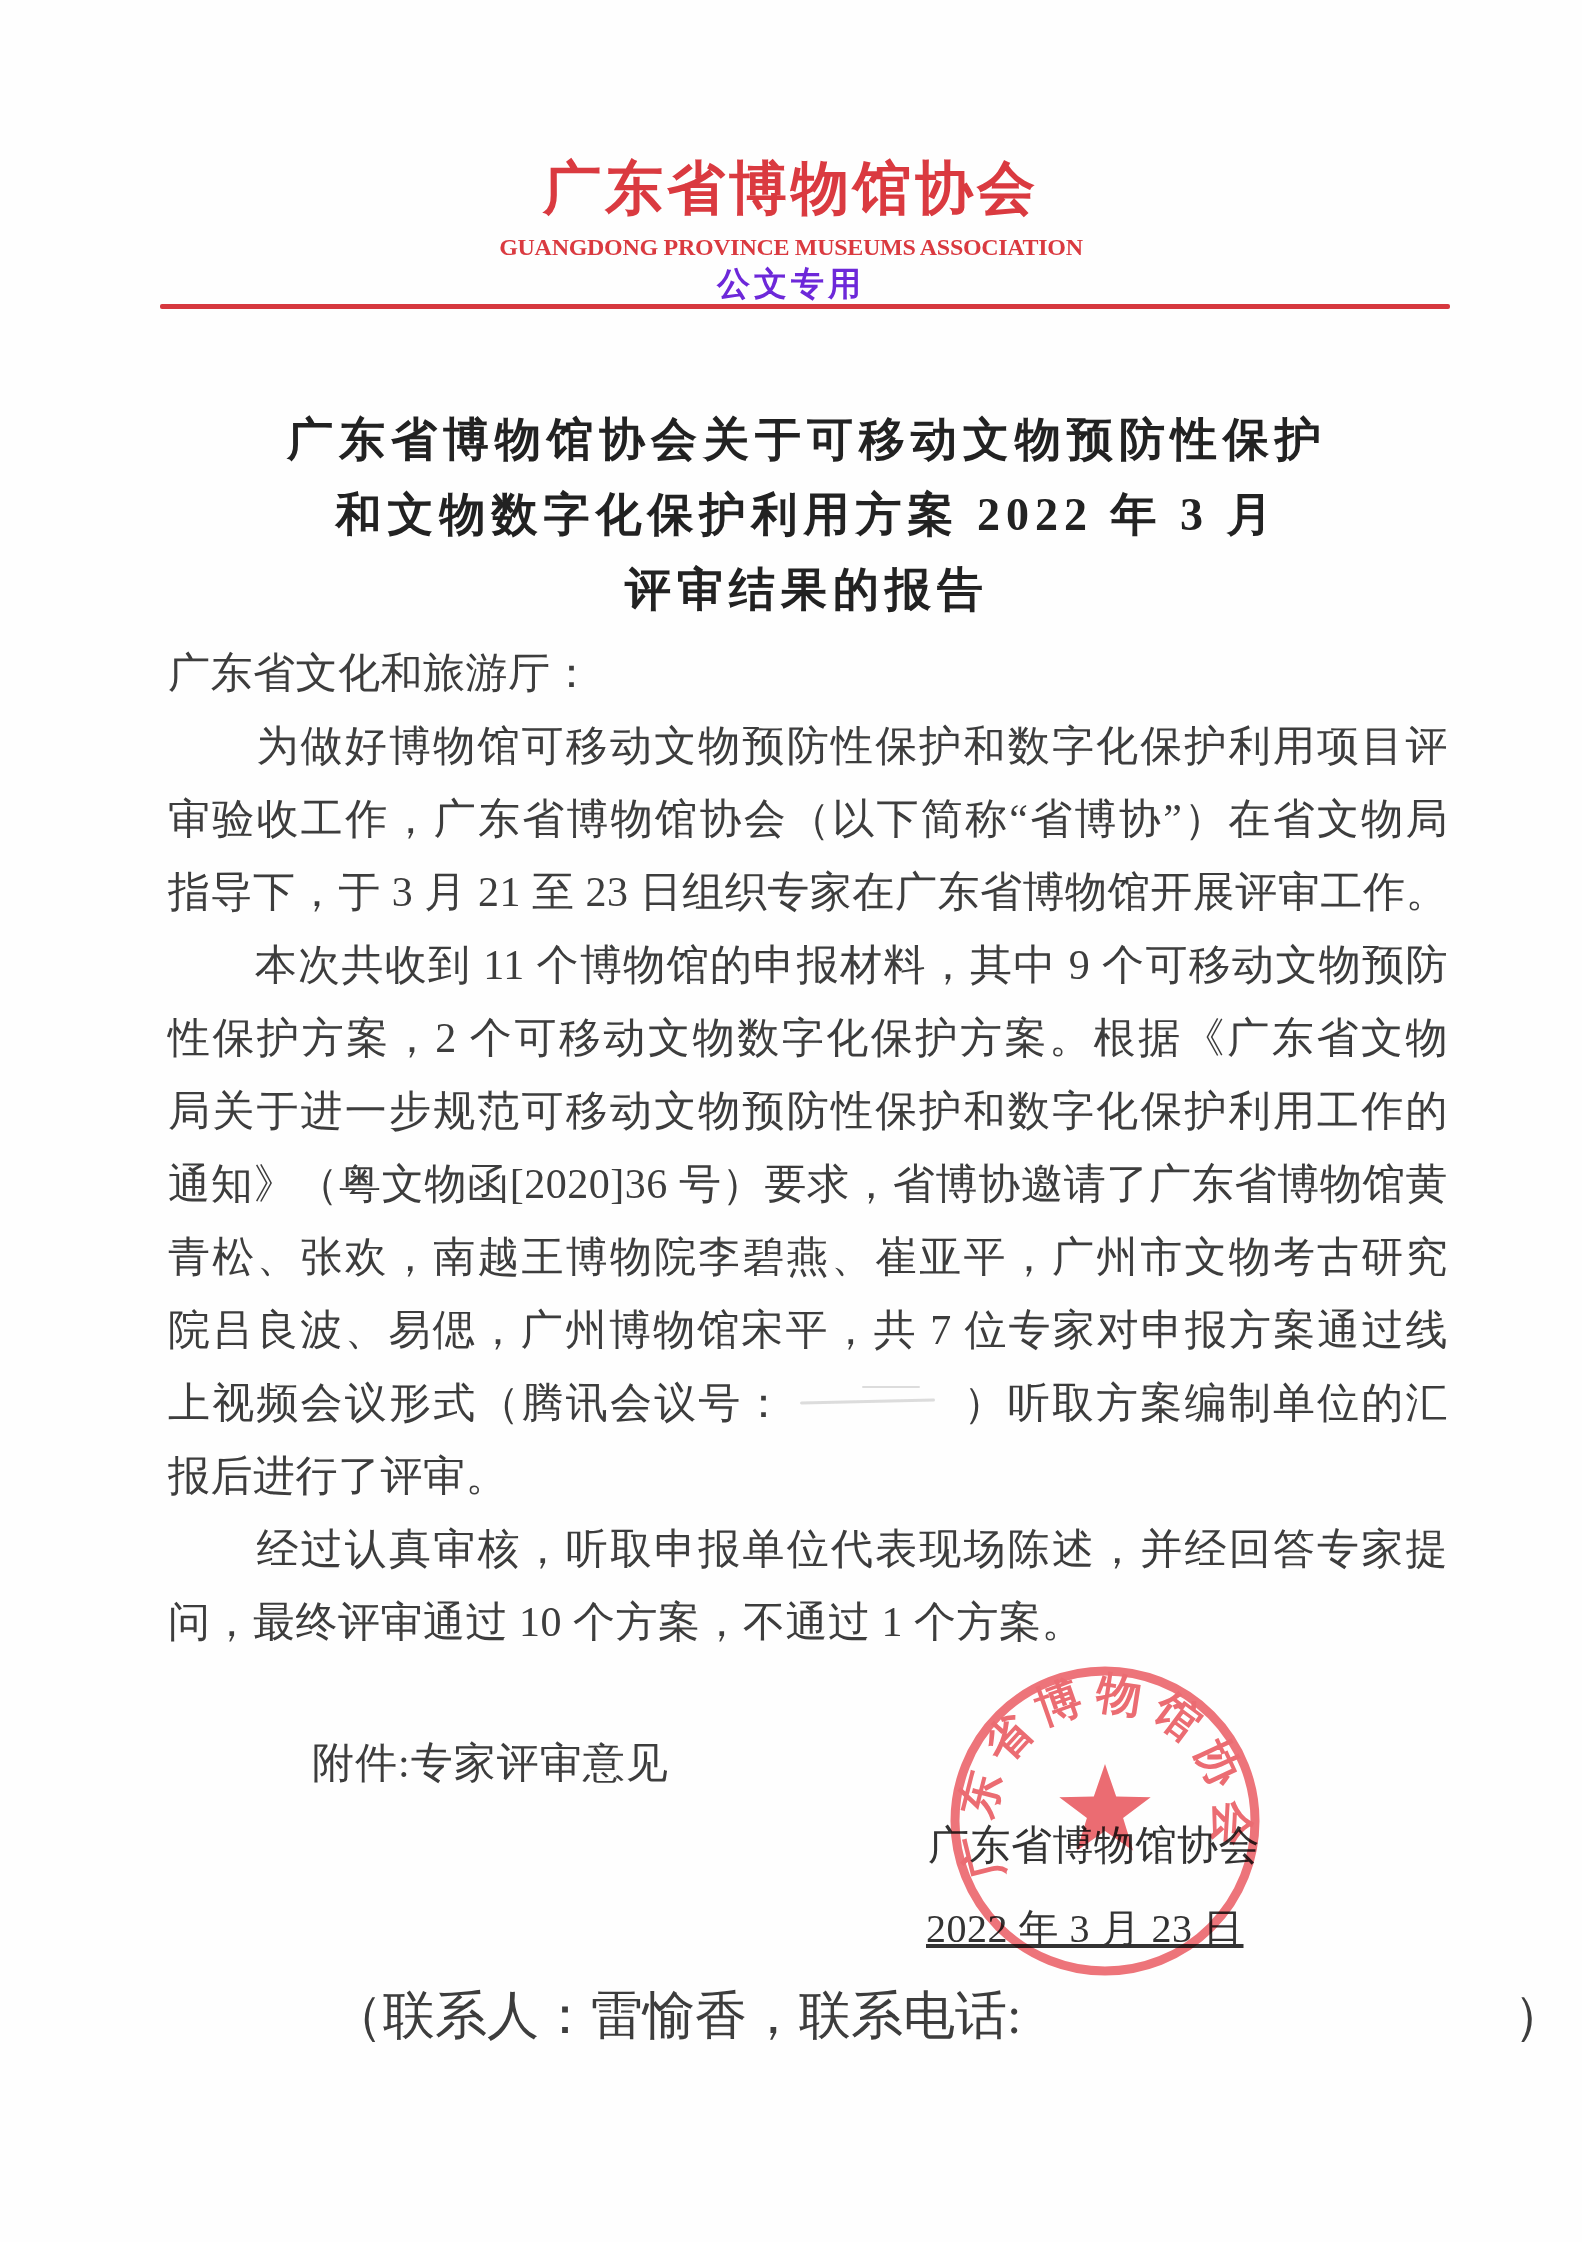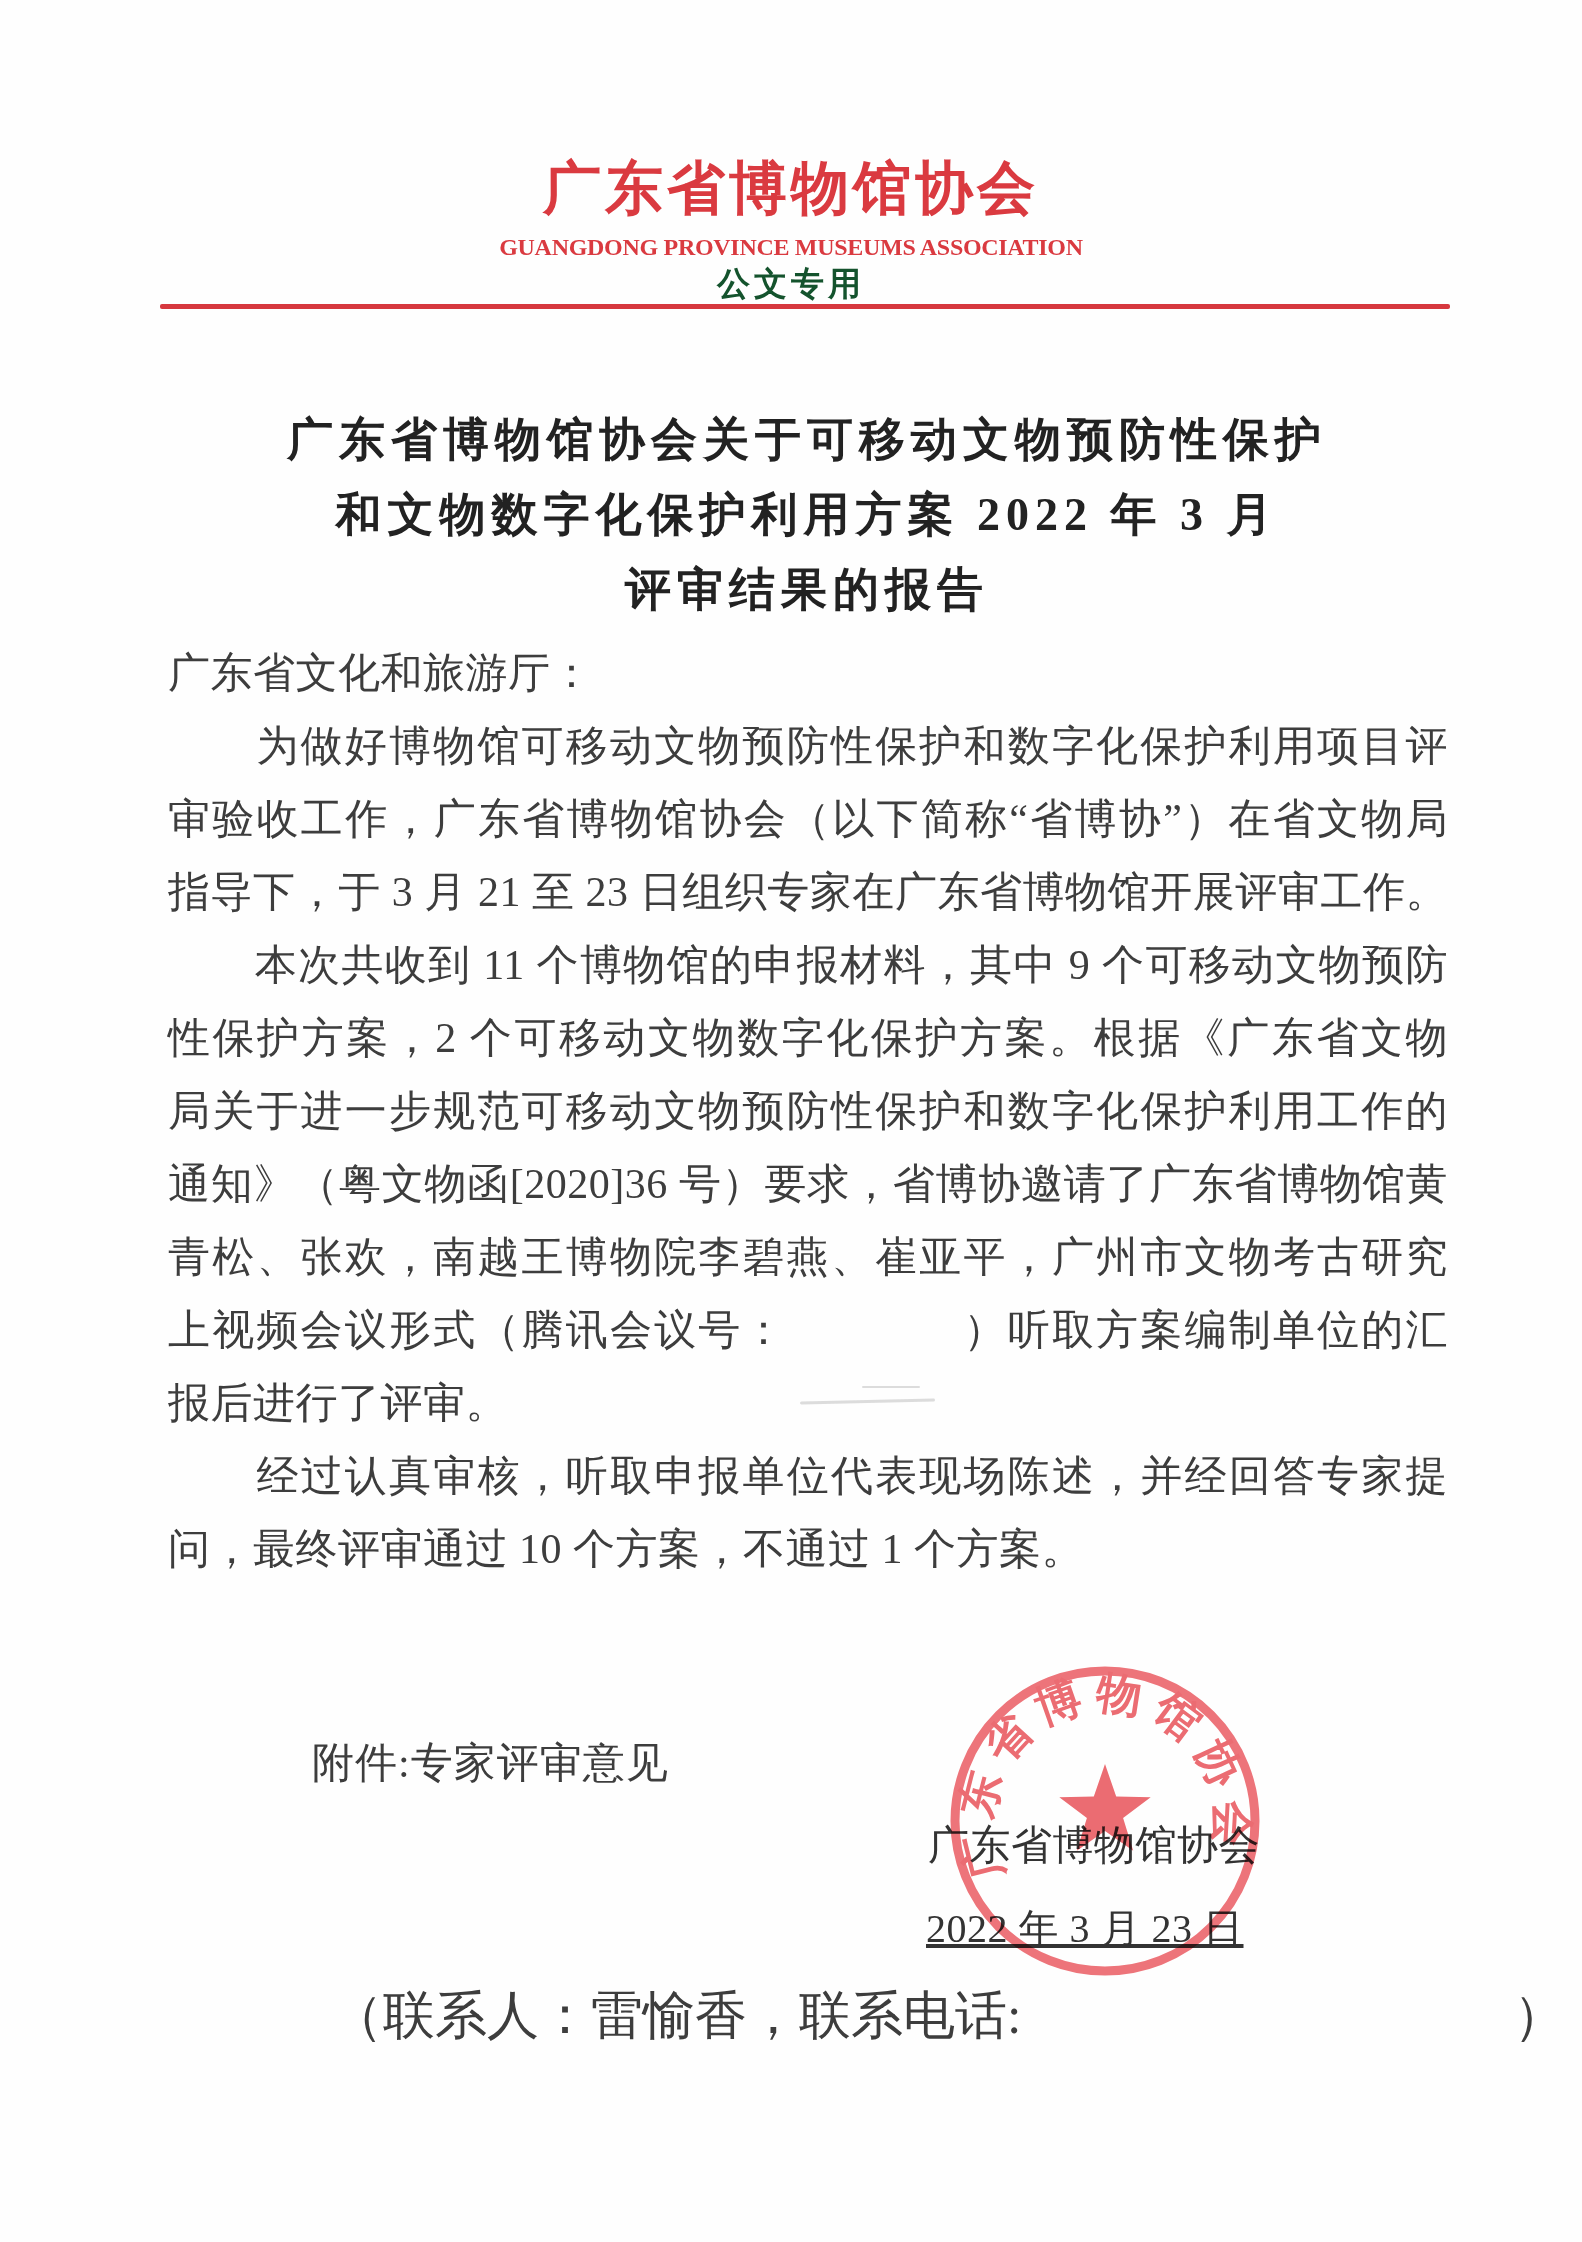--- a/index.html
+++ b/index.html
@@ -22,21 +22,21 @@
   .org-en{
     position:absolute;top:234px;left:0;width:1582px;
     text-align:center;
     font-size:24px;font-weight:bold;letter-spacing:-0.3px;
     color:#da3a40;
   }
   .doc-type{
     position:absolute;top:262px;left:0;width:1582px;
     text-align:center;
     font-size:33px;font-weight:bold;letter-spacing:4px;
-    color:#14532d;
+    color:#6d28d9;
   }
   .red-rule{
     position:absolute;top:304px;left:160px;width:1290px;height:5px;
     background:#d6383e;border-radius:2px;
   }
   
   .title-block{
     position:absolute;top:402px;left:0;width:1582px;
     text-align:center;color:#222;
   }
@@ -111,20 +111,21 @@
   <div class="body-block">
     <div class="body-line">广东省文化和旅游厅：</div>
     <div class="body-line just">　　为做好博物馆可移动文物预防性保护和数字化保护利用项目评</div>
     <div class="body-line just">审验收工作，广东省博物馆协会（以下简称“省博协”）在省文物局</div>
     <div class="body-line just">指导下，于 3 月 21 至 23 日组织专家在广东省博物馆开展评审工作。</div>
     <div class="body-line just">　　本次共收到 11 个博物馆的申报材料，其中 9 个可移动文物预防</div>
     <div class="body-line just">性保护方案，2 个可移动文物数字化保护方案。根据《广东省文物</div>
     <div class="body-line just">局关于进一步规范可移动文物预防性保护和数字化保护利用工作的</div>
     <div class="body-line just">通知》（粤文物函[2020]36 号）要求，省博协邀请了广东省博物馆黄</div>
     <div class="body-line just">青松、张欢，南越王博物院李碧燕、崔亚平，广州市文物考古研究</div>
+    <div class="body-line just">院吕良波、易偲，广州博物馆宋平，共 7 位专家对申报方案通过线</div>
     <div class="body-line just">上视频会议形式（腾讯会议号：　　　　）听取方案编制单位的汇</div>
     <div class="body-line">报后进行了评审。</div>
     <div class="body-line just">　　经过认真审核，听取申报单位代表现场陈述，并经回答专家提</div>
     <div class="body-line">问，最终评审通过 10 个方案，不通过 1 个方案。</div>
   </div>
 
   <div class="redact-a"></div>
   <div class="redact-b"></div>
 
   <div class="attachment">附件:专家评审意见</div>

